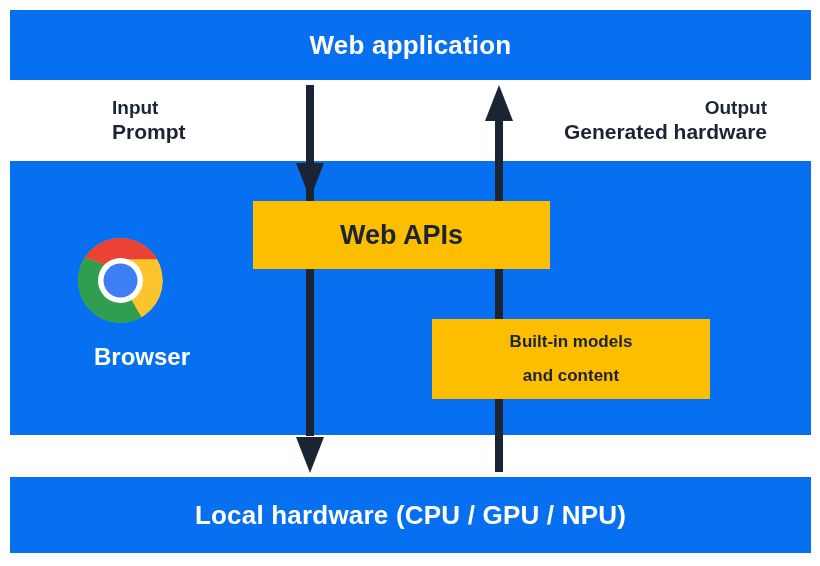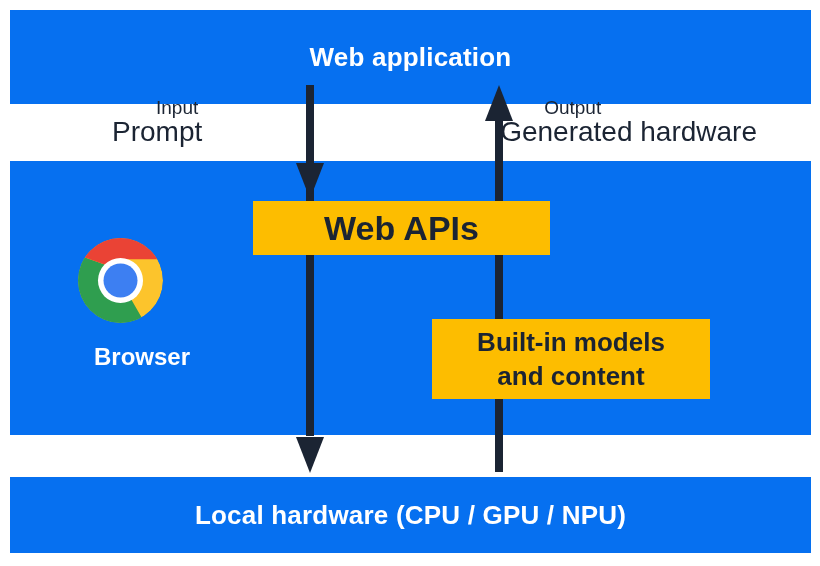--- a/index.html
+++ b/index.html
@@ -23,32 +23,32 @@
   }
   .bar{
     position:absolute;left:10px;width:801px;
     background:var(--blue,#0670F0);
     display:flex;align-items:center;justify-content:center;
   }
   .bar-label{
     color:var(--white,#fff);
     font-weight:bold;font-size:26px;letter-spacing:.2px;
   }
-  .top-bar{top:10px;height:94px;}
+  .top-bar{top:10px;height:70px;}
   .mid-panel{
     position:absolute;left:10px;top:161px;width:801px;height:274px;
     background:var(--blue,#0670F0);z-index:0;
   }
   .bottom-bar{top:477px;height:76px;}
 
   .io-label{position:absolute;top:96px;color:var(--dark-navy,#1B2433);z-index:3;}
   .io-left{left:112px;text-align:left;}
-  .io-right{right:63px;}
-  .io-caption{font-size:19px;font-weight:normal;line-height:23px;display:block;margin-left:44px;}
-  .io-value{font-size:28px;font-weight:normal;line-height:25px;display:block;}
+  .io-right{right:53px;text-align:right;}
+  .io-caption{font-size:19px;font-weight:bold;line-height:23px;display:block;}
+  .io-value{font-size:21px;font-weight:bold;line-height:25px;display:block;}
 
   .arrow{position:absolute;z-index:1;}
   .arrow-line{
     position:absolute;width:8px;
     background:var(--dark-navy,#1B2433);
   }
   .head-down{
     position:absolute;width:0;height:0;
     border-left:14px solid transparent;
     border-right:14px solid transparent;
@@ -61,22 +61,22 @@
     border-bottom:36px solid var(--dark-navy,#1B2433);
   }
 
   .yellow-box{
     position:absolute;z-index:2;
     background:var(--yellow,#FDBD00);
     display:flex;flex-direction:column;align-items:center;justify-content:center;
     color:var(--dark-navy,#1B2433);
     font-weight:bold;text-align:center;
   }
-  .box-web-apis{left:253px;top:201px;width:297px;height:54px;font-size:34px;}
-  .box-builtin{left:432px;top:319px;width:278px;height:80px;font-size:26px;line-height:34px;}
+  .box-web-apis{left:253px;top:201px;width:297px;height:68px;font-size:27px;}
+  .box-builtin{left:432px;top:319px;width:278px;height:80px;font-size:17px;line-height:34px;}
   .box-line{display:block;}
 
   .chrome-logo{position:absolute;left:78px;top:238px;width:85px;height:85px;z-index:2;}
   .browser-label{
     position:absolute;left:48px;top:343px;width:142px;z-index:2;
     text-align:right;color:var(--white,#fff);font-weight:bold;font-size:24px;
   }
 </style>
 </head>
 <body>

